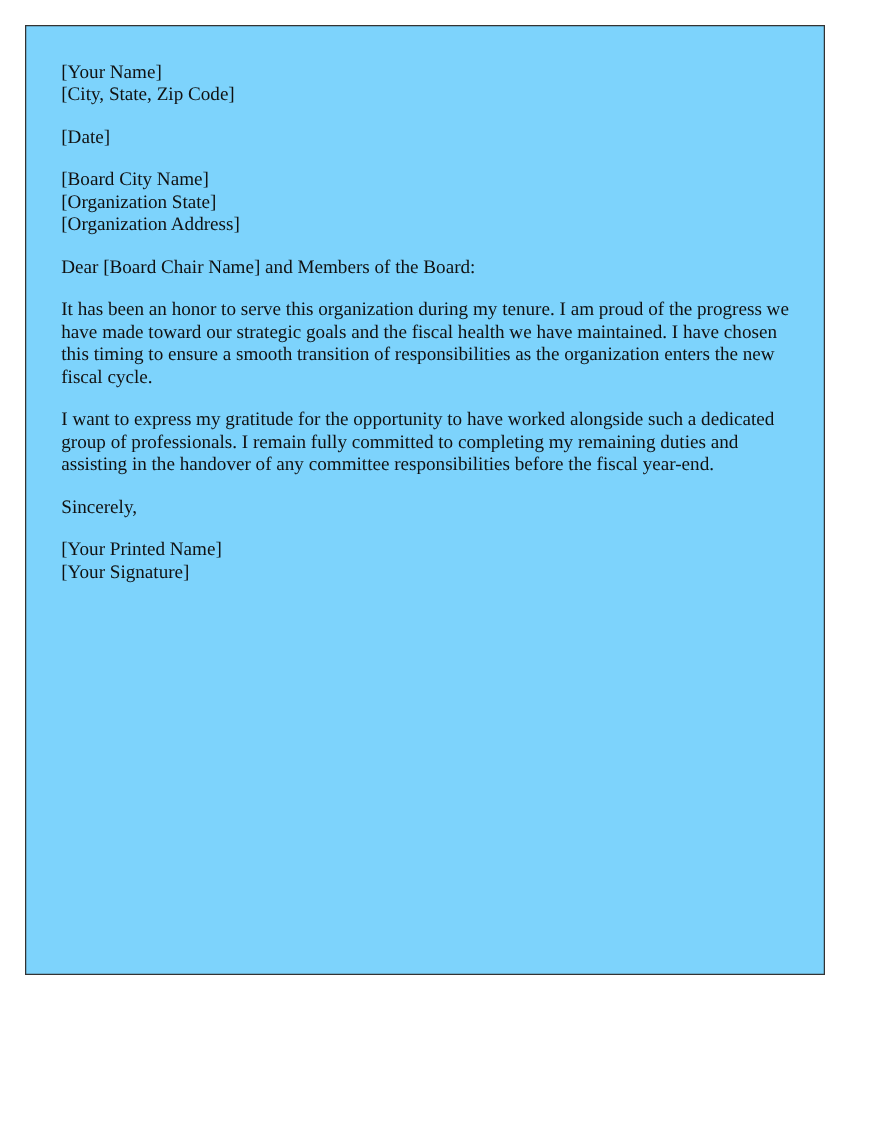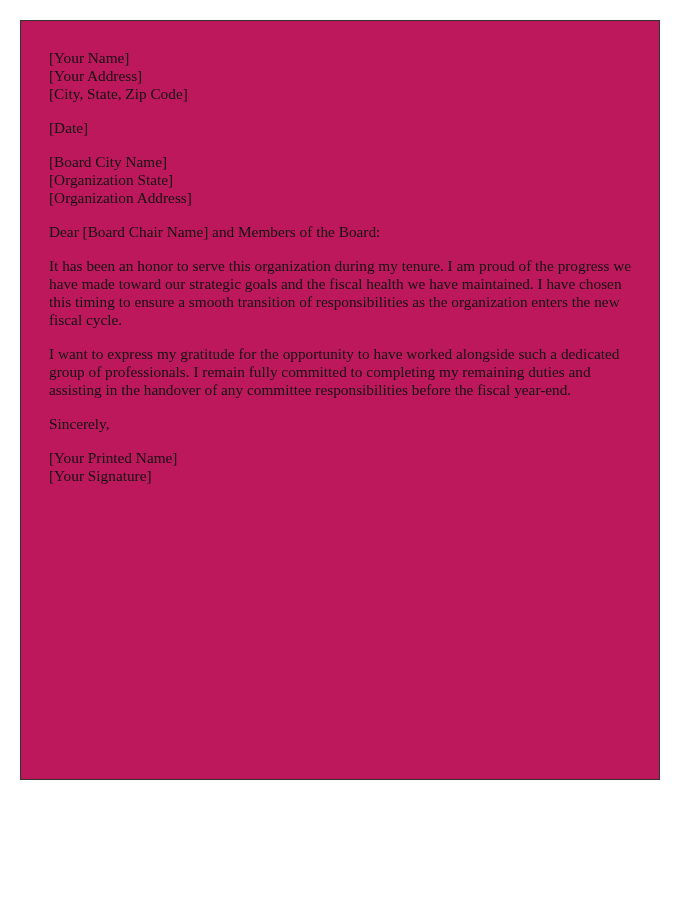--- a/index.html
+++ b/index.html
@@ -11,21 +11,21 @@
       overflow: hidden;
     }
     .page {
       position: absolute;
       left: 20px;
       top: 20px;
       width: 640px;
       height: 760px;
       border: 1px solid #333333;
       box-sizing: border-box;
-      background: #be185d;
+      background: #7dd3fc;
     }
     .letter {
       position: absolute;
       left: 28px;
       top: 28px;
       width: 590px;
       font-family: "Liberation Serif", "DejaVu Serif", serif;
       font-size: 15.3px;
       line-height: 18px;
       color: #111111;
@@ -41,21 +41,20 @@
     }
   </style>
 </head>
 <body>
 
 <div class="page">
   <div class="letter">
 
     <div class="block">
       <div>[Your Name]</div>
-      <div>[Your Address]</div>
       <div>[City, State, Zip Code]</div>
     </div>
 
     <div class="block">
       <div>[Date]</div>
     </div>
 
     <div class="block">
       <div>[Board City Name]</div>
       <div>[Organization State]</div>

